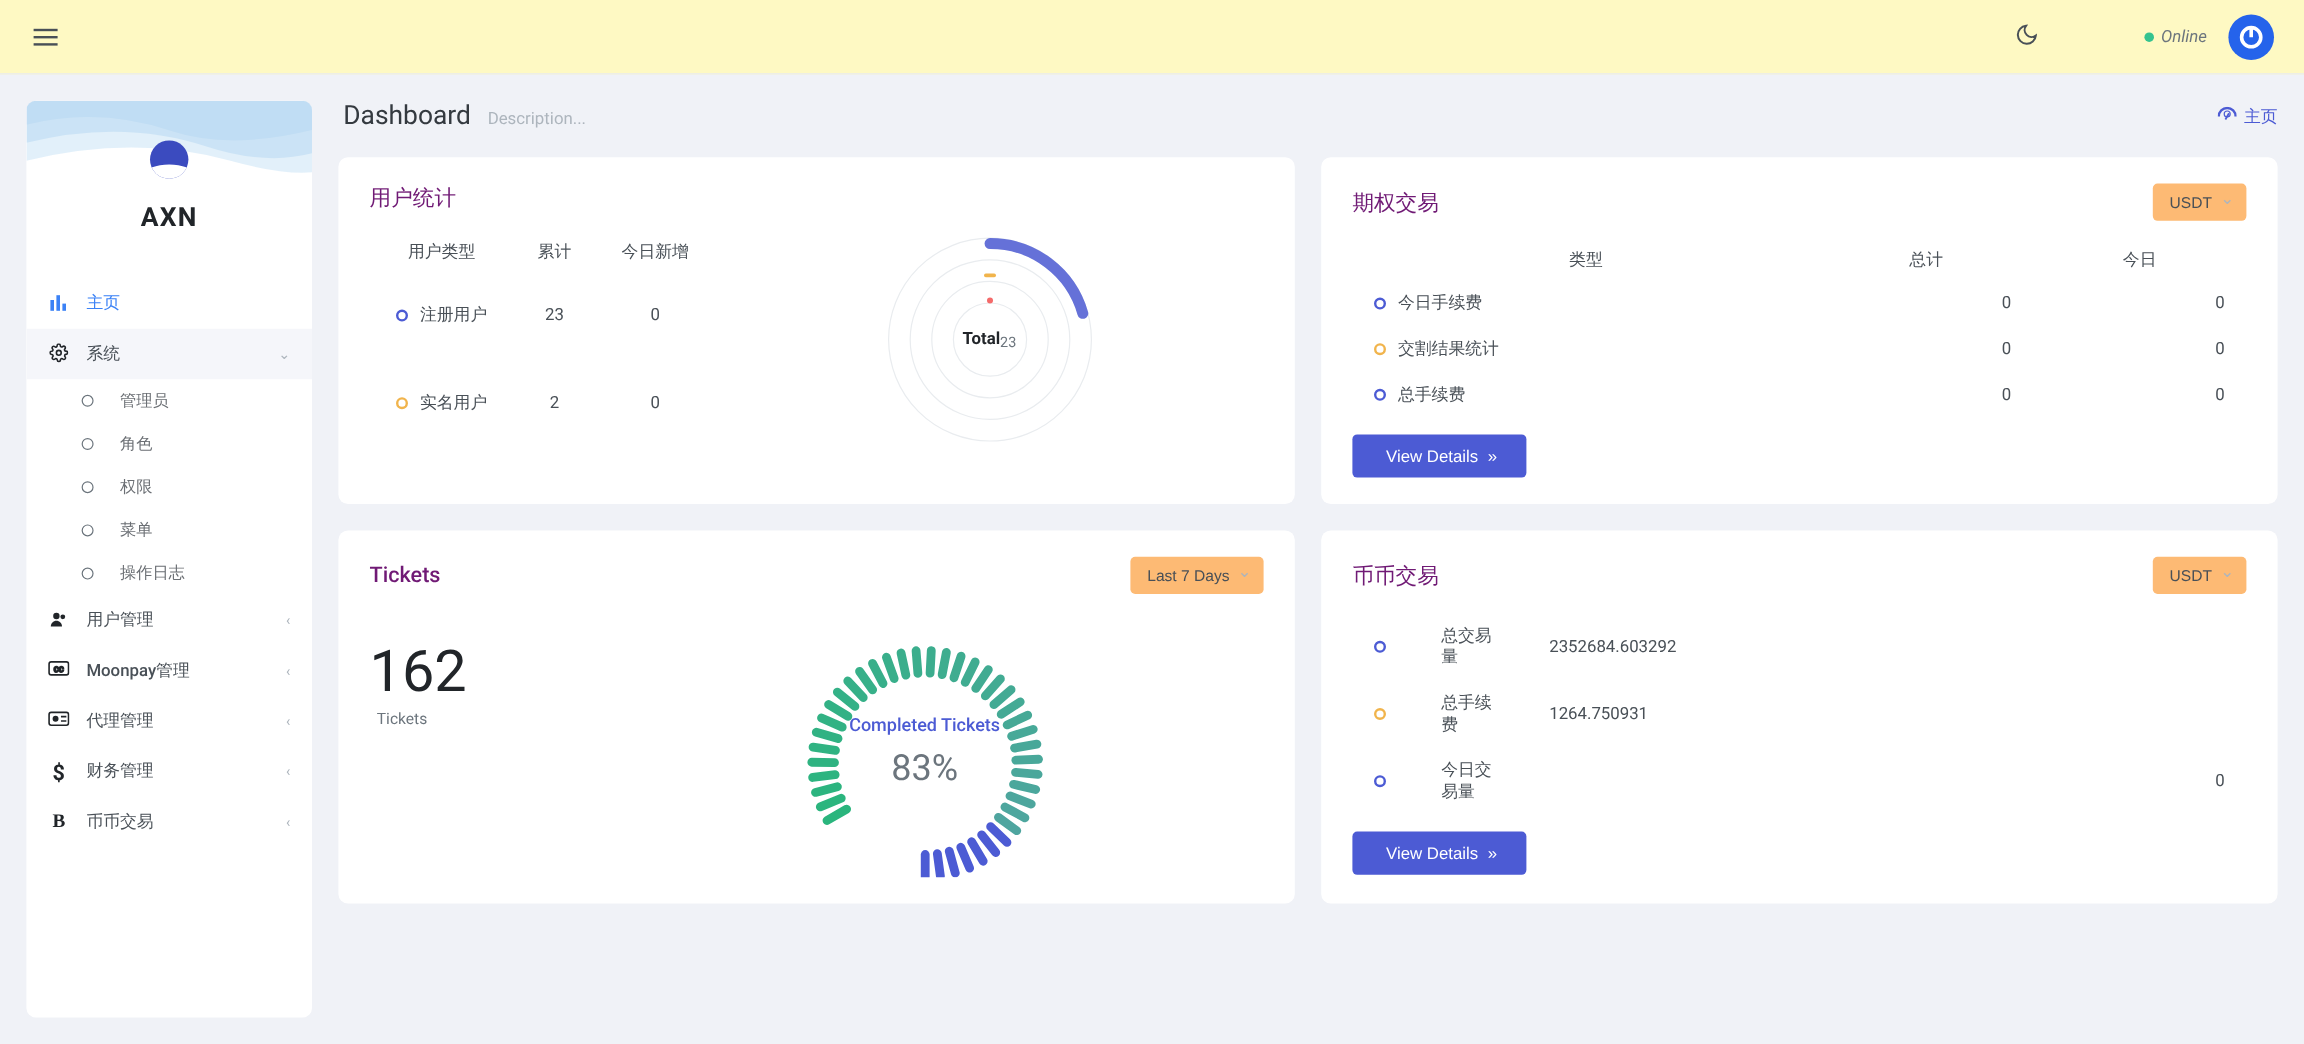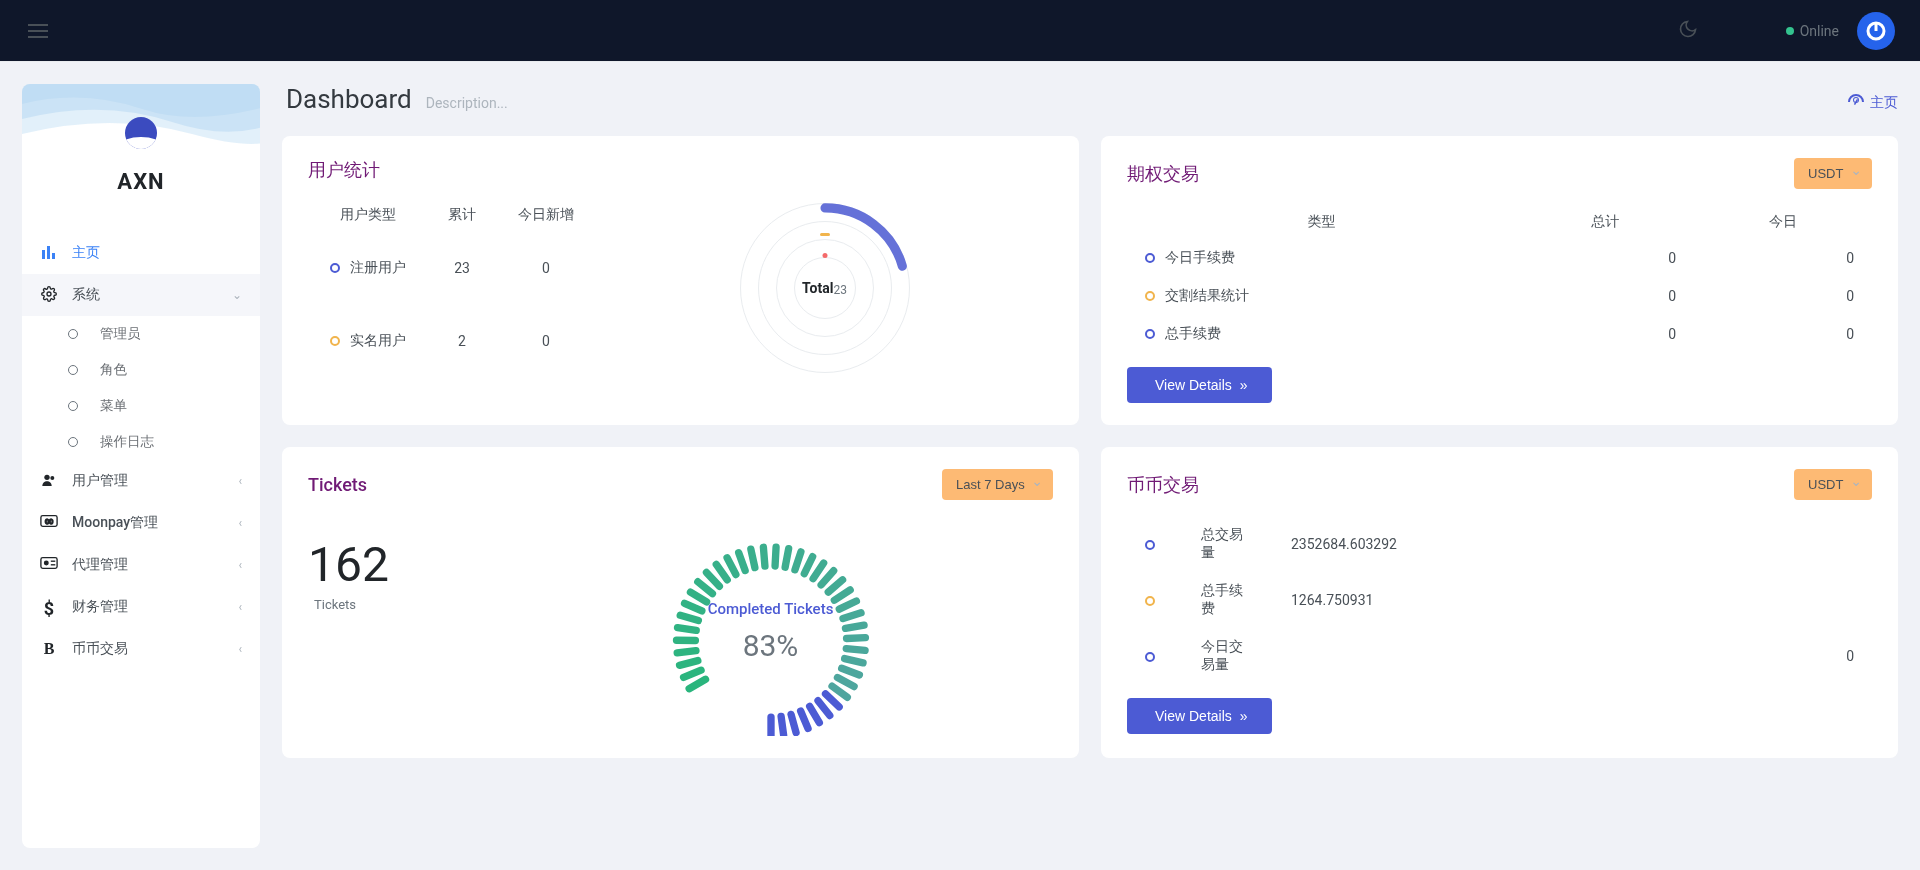--- a/index.html
+++ b/index.html
@@ -8,25 +8,26 @@
   background: #f0f2f7;
   color: #495057;
   width: 1920px;
   height: 870px;
   overflow: hidden;
 }
 
 
 .topbar {
   height: 62px;
-  background: #0f172a;
+  background: #fef9c3;
   border-bottom: 1px solid #e9ecef;
   display: flex;
   align-items: center;
   padding: 0 25px 0 20px;
+  font-style: italic;
 }
 .hamburger { cursor: pointer; padding: 8px; }
 .hamburger-lines span { display: block; width: 20px; height: 2px; background: #495057; margin: 4px 0; }
 .topbar-spacer { flex: 1; }
 .dark-toggle { cursor: pointer; padding: 8px; margin-right: 80px; color: #495057; }
 .online { display: flex; align-items: center; font-size: 14px; color: #6c757d; margin-right: 18px; }
 .online-dot { width: 8px; height: 8px; border-radius: 50%; background: #34c38f; margin-right: 6px; }
 .avatar { width: 38px; height: 38px; border-radius: 50%; background: #2563eb; display: flex; align-items: center; justify-content: center; cursor: pointer; }
 .avatar svg { width: 24px; height: 24px; }
 
@@ -50,21 +51,21 @@
 .nav-icon { width: 18px; height: 18px; margin-right: 14px; display: inline-flex; align-items: flex-start; justify-content: center; color: #212529; }
 .nav-label { flex: 1; font-weight: 500; }
 .nav-caret { color: #adb5bd; font-size: 12px; }
 .nav-sub { padding-left: 14px; }
 .nav-sub .nav-sub-item { display: flex; align-items: center; padding: 9px 18px; font-size: 13.5px; color: #6b6f74; cursor: pointer; }
 .sub-bullet { width: 10px; height: 10px; border: 1.5px solid #6c757d; border-radius: 50%; margin-right: 22px; margin-left: 14px; }
 
 
 .main { flex: 1; padding: 22px 22px 22px 12px; overflow: hidden; }
 .pagehead { display: flex; align-items: baseline; margin-bottom: 22px; padding-left: 4px; }
-.pagehead h1 { font-size: 26px; font-weight: 400; color: #343a40; margin-right: 14px; }
+.pagehead h1 { font-size: 22px; font-weight: 400; color: #343a40; margin-right: 14px; }
 .pagehead .subtitle { color: #adb5bd; font-size: 14px; }
 .breadcrumb { margin-left: auto; display: flex; align-items: center; color: #4c5bd4; font-size: 14px; cursor: pointer; }
 .breadcrumb-icon { margin-right: 6px; }
 
 .grid { display: grid; grid-template-columns: 1fr 1fr; gap: 22px; }
 .card { background: #fff; border-radius: 8px; padding: 22px 26px; }
 .card-head { display: flex; align-items: center; margin-bottom: 16px; }
 .card-title { font-size: 18px; font-weight: 500; color: #701a75; }
 .card-head-right { margin-left: auto; }
 
@@ -187,20 +188,24 @@
           <span class="nav-caret">⌄</span>
         </div>
         <div class="nav-sub">
           <div class="nav-sub-item">
               <span class="sub-bullet"></span>
               <span>管理员</span>
             </div>
           <div class="nav-sub-item">
               <span class="sub-bullet"></span>
               <span>角色</span>
+            </div>
+          <div class="nav-sub-item">
+              <span class="sub-bullet"></span>
+              <span>权限</span>
             </div>
           <div class="nav-sub-item">
               <span class="sub-bullet"></span>
               <span>菜单</span>
             </div>
           <div class="nav-sub-item">
               <span class="sub-bullet"></span>
               <span>操作日志</span>
             </div>
         </div>

